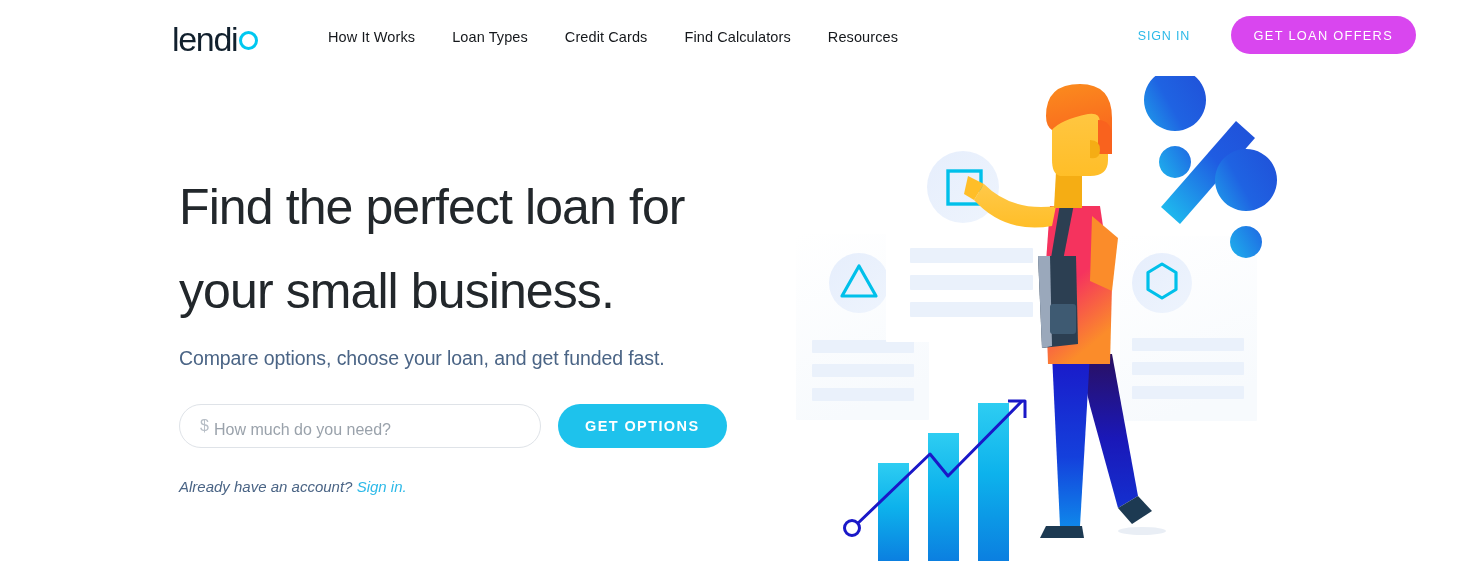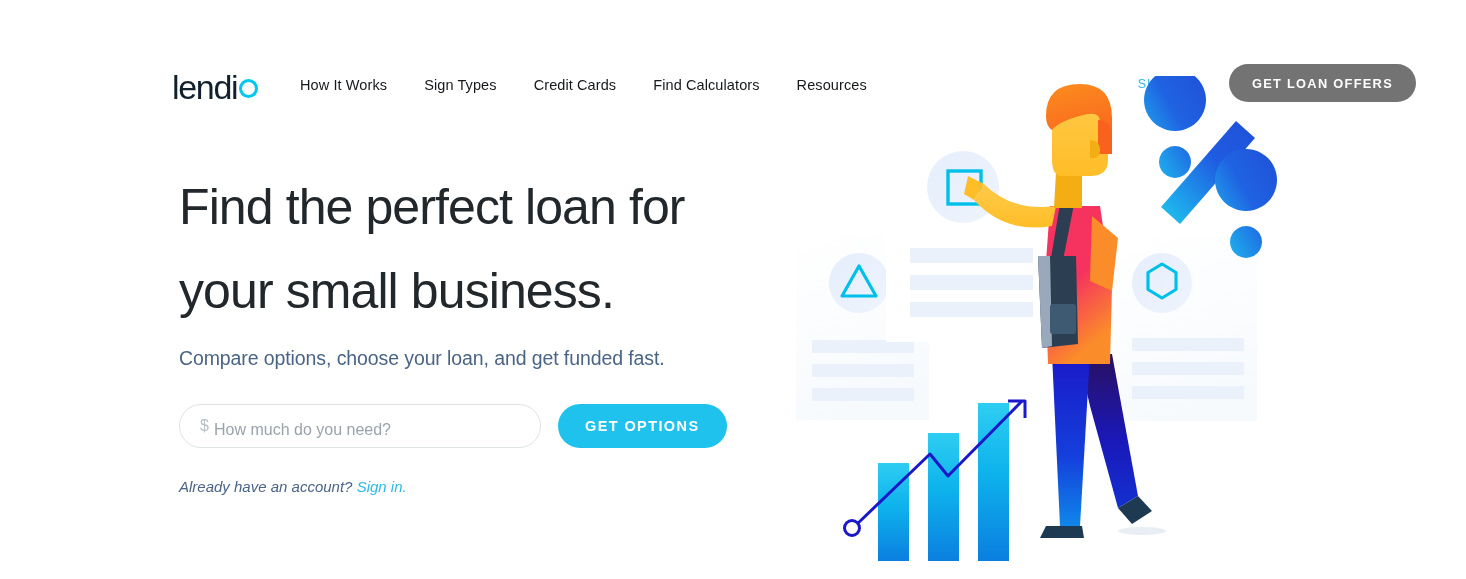--- a/index.html
+++ b/index.html
@@ -10,58 +10,58 @@
     background: #ffffff;
     font-family: "Liberation Sans", sans-serif;
     -webkit-font-smoothing: antialiased;
   }
   .page { position: relative; width: 1466px; height: 579px; background: #fff; }
 
   
   .header {
     position: absolute; top: 0; left: 0;
     width: 1466px; height: 70px;
-    display: flex; align-items: center; margin-top: 48px;
+    display: flex; align-items: center;
   }
   .logo {
     position: absolute; left: 172px; top: 20px;
     display: flex; align-items: baseline;
     font-size: 34px; letter-spacing: -1.3px;
     color: #11202d; font-weight: 400;
     font-family: "DejaVu Sans", sans-serif;
   }
   .logo-text { font-family: "Liberation Sans", sans-serif; font-weight: 400; }
   .logo-o {
     display: inline-block;
     width: 19px; height: 19px;
     border: 3.2px solid #00c8f0;
     border-radius: 50%;
     margin-left: 2px;
     position: relative; top: -1px;
   }
   .nav {
-    position: absolute; left: 300px; top: 29px;
+    position: absolute; left: 328px; top: 29px;
     display: flex; gap: 0;
   }
   .nav a {
     color: #15181c; font-size: 14.5px; text-decoration: none;
     margin-right: 37px; white-space: nowrap; letter-spacing: .1px;
   }
   .nav a:last-child { margin-right: 0; }
   .signin-top {
     position: absolute; right: 276px; top: 29px;
     color: #2cb9e8; font-size: 12.5px; letter-spacing: .8px;
     text-decoration: none; font-weight: 400;
   }
   .cta-top {
     position: absolute; right: 50px; top: 16px;
     height: 38px; padding: 16px 23px;
-    background: #737373; color: #fff;
+    background: #d946ef; color: #fff;
     border: none; border-radius: 19px;
-    font-size: 12.8px; font-weight: 700; letter-spacing: 1.3px;
+    font-size: 12.8px; font-weight: 400; letter-spacing: 1.3px;
     font-family: "Liberation Sans", sans-serif;
     cursor: pointer; display: flex; align-items: center;
   }
 
   
   .hero-left { position: absolute; left: 179px; top: 165px; width: 560px; }
   .headline {
     font-size: 50px; line-height: 84px;
     color: #22272b; font-weight: 400; letter-spacing: -0.9px;
     white-space: pre-line;
@@ -115,21 +115,21 @@
 
   <div class="header">
 
     <div class="logo">
       <span class="logo-text">lendi</span>
       <span class="logo-o"></span>
     </div>
 
     <nav class="nav">
       <a href="#">How It Works</a>
-      <a href="#">Sign Types</a>
+      <a href="#">Loan Types</a>
       <a href="#">Credit Cards</a>
       <a href="#">Find Calculators</a>
       <a href="#">Resources</a>
     </nav>
 
     <a href="#" class="signin-top">SIGN IN</a>
     <button class="cta-top">GET LOAN OFFERS</button>
   </div>
 
   <div class="hero-left">

